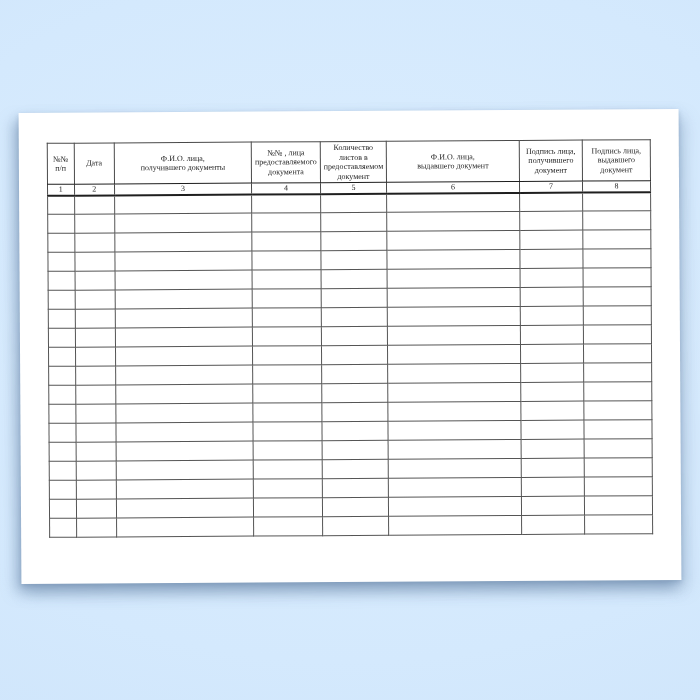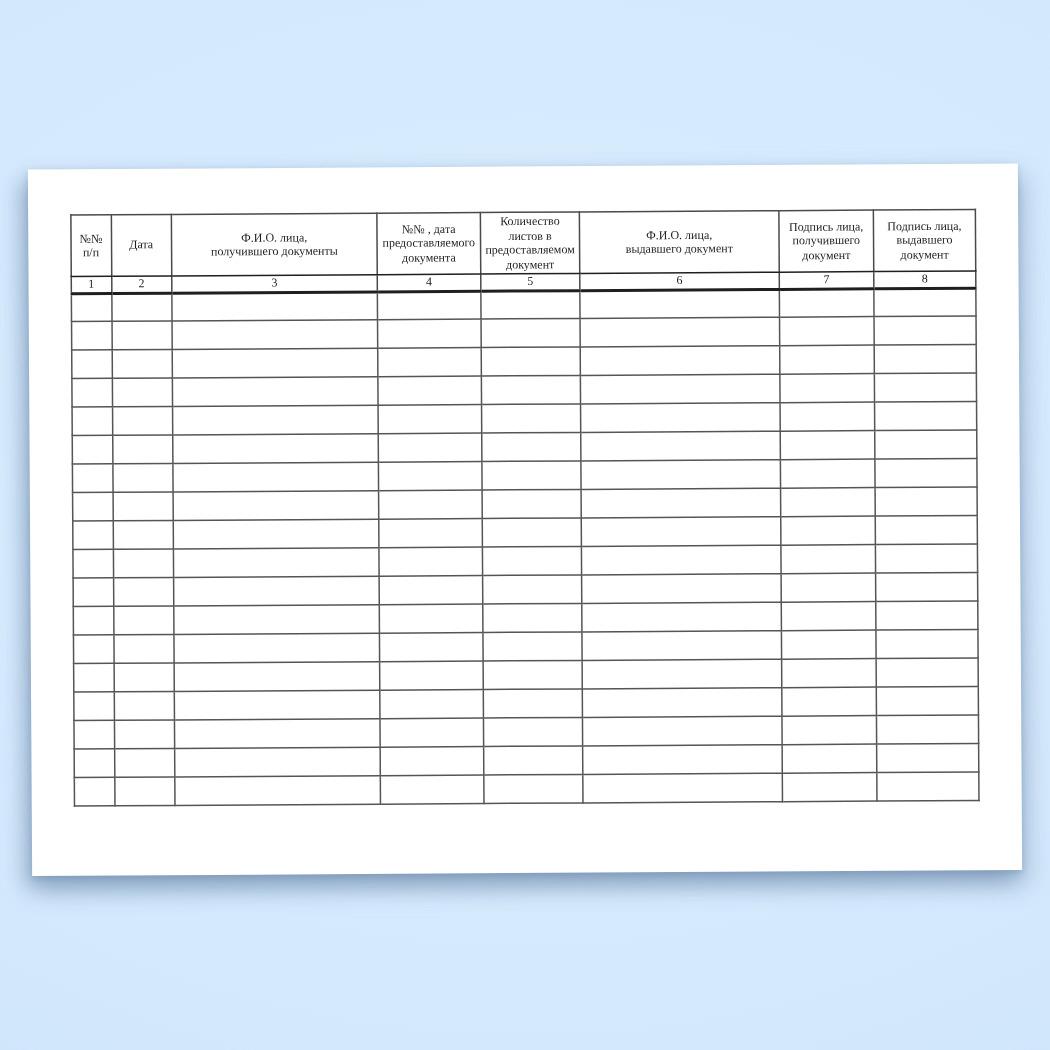--- a/index.html
+++ b/index.html
@@ -99,21 +99,21 @@
         <col class="c7">
         <col class="c8">
     </colgroup>
     <thead>
       <tr class="header-row">
         <th>№№
 п/п</th>
         <th>Дата</th>
         <th>Ф.И.О. лица,
 получившего документы</th>
-        <th>№№ , дата
+        <th>№№ , лица
 предоставляемого
 документа</th>
         <th>Количество
 листов в
 предоставляемом
 документ</th>
         <th>Ф.И.О. лица,
 выдавшего документ</th>
         <th>Подпись лица,
 получившего

